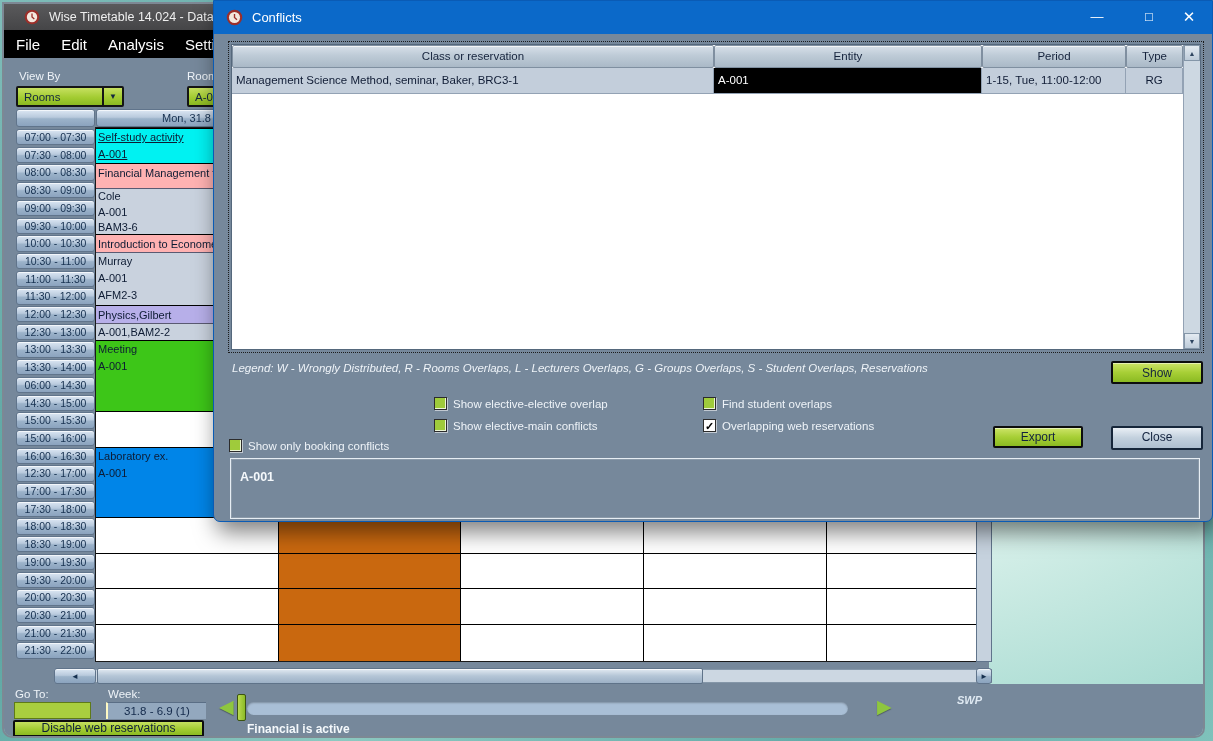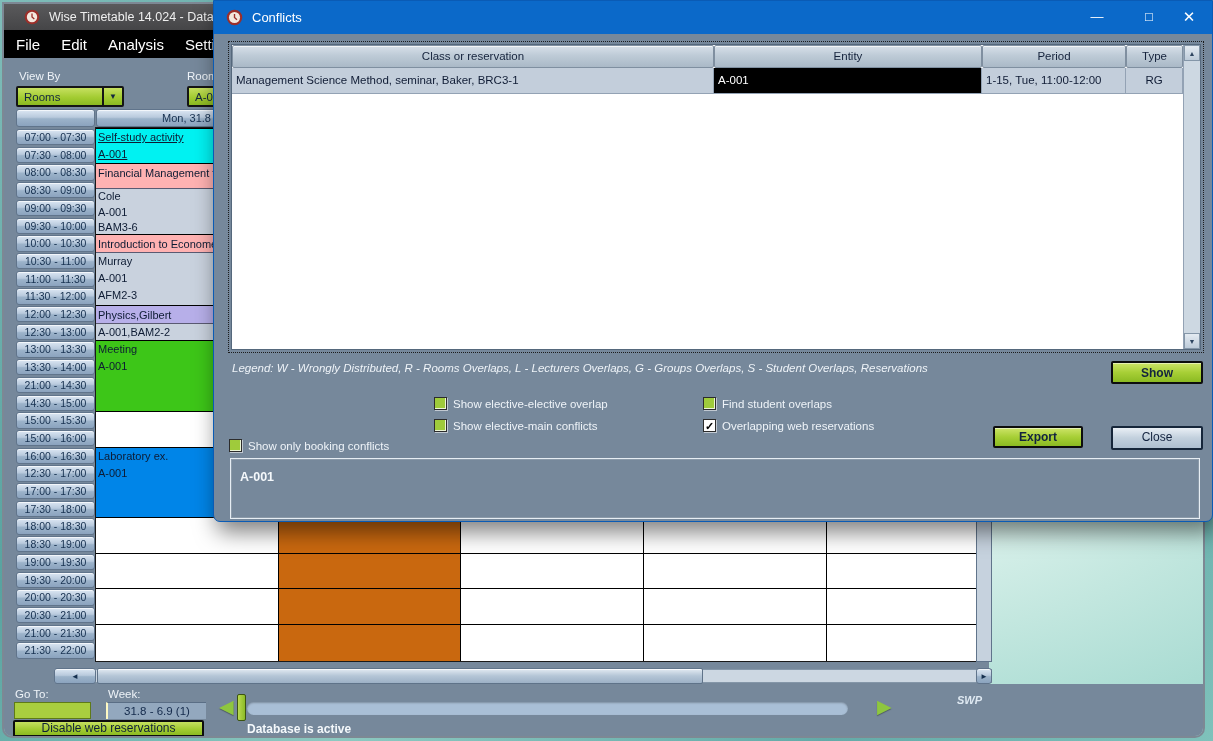--- a/index.html
+++ b/index.html
@@ -114,21 +114,21 @@
   .td.center { text-align:center; }
   .tbl-fill { flex:1; background:#fff; }
   .w0 { width:482px; } .w1 { width:268px; } .w2 { width:144px; } .w3 { flex:1; }
   .tbl-scroll { width:17px; display:flex; flex-direction:column; background:#cdd8e2; border-left:1px solid #93a2b4; }
   .sb-btn { height:16px; background:linear-gradient(#e4ebf2,#bdcbd9); border:1px solid #8496a8;
     font-size:7px; color:#2e4560; text-align:center; line-height:15px; }
   .sb-track { flex:1; }
 
   .legend { position:absolute; left:18px; top:361px; color:#eef3f8; font-size:11.5px; font-style:italic; }
   .gbtn { position:absolute; background:linear-gradient(#cde468,#a7cf36 50%,#8bba22);
-    border:2px solid #0d0d0d; border-radius:2px; color:#13233f; font-size:12px; font-weight:bold;
+    border:2px solid #0d0d0d; border-radius:2px; color:#13233f; font-size:12px; font-weight:normal;
     text-align:center; box-shadow:inset 0 1px 0 rgba(255,255,255,.5); }
   .show-btn { left:897px; top:360px; width:92px; height:23px; line-height:20px; }
   .export-btn { left:779px; top:425px; width:90px; height:22px; line-height:19px; }
   .graybtn { position:absolute; left:897px; top:425px; width:92px; height:24px;
     background:linear-gradient(#e9eff5,#c2d0dd 50%,#aebfd0); border:2px solid #16263a; border-radius:2px;
     color:#13233f; font-size:12px; text-align:center; line-height:19px; }
   .cb { position:absolute; display:flex; align-items:center; }
   .cbbox { width:13px; height:13px; background:#9fcb3b; border:1px solid #2c2c2c;
     box-shadow:inset -1px -1px 0 rgba(255,255,255,.8), 1px 1px 0 rgba(255,255,255,.55); }
   .cbbox.checked { background:#fff; color:#000; font-size:11px; font-weight:bold; line-height:12px; text-align:center; }
@@ -204,21 +204,21 @@
         <div class="btn3d time-btn" style="top: 195.8px;">09:00 - 09:30</div>
         <div class="btn3d time-btn" style="top: 213.5px;">09:30 - 10:00</div>
         <div class="btn3d time-btn" style="top: 231.2px;">10:00 - 10:30</div>
         <div class="btn3d time-btn" style="top: 248.9px;">10:30 - 11:00</div>
         <div class="btn3d time-btn" style="top: 266.6px;">11:00 - 11:30</div>
         <div class="btn3d time-btn" style="top: 284.3px;">11:30 - 12:00</div>
         <div class="btn3d time-btn" style="top: 302px;">12:00 - 12:30</div>
         <div class="btn3d time-btn" style="top: 319.7px;">12:30 - 13:00</div>
         <div class="btn3d time-btn" style="top: 337.4px;">13:00 - 13:30</div>
         <div class="btn3d time-btn" style="top: 355.1px;">13:30 - 14:00</div>
-        <div class="btn3d time-btn" style="top: 372.8px;">21:00 - 14:30</div>
+        <div class="btn3d time-btn" style="top: 372.8px;">06:00 - 14:30</div>
         <div class="btn3d time-btn" style="top: 390.5px;">14:30 - 15:00</div>
         <div class="btn3d time-btn" style="top: 408.2px;">15:00 - 15:30</div>
         <div class="btn3d time-btn" style="top: 425.9px;">15:00 - 16:00</div>
         <div class="btn3d time-btn" style="top: 443.6px;">16:00 - 16:30</div>
         <div class="btn3d time-btn" style="top: 461.3px;">12:30 - 17:00</div>
         <div class="btn3d time-btn" style="top: 479px;">17:00 - 17:30</div>
         <div class="btn3d time-btn" style="top: 496.7px;">17:30 - 18:00</div>
         <div class="btn3d time-btn" style="top: 514.4px;">18:00 - 18:30</div>
         <div class="btn3d time-btn" style="top: 532.1px;">18:30 - 19:00</div>
         <div class="btn3d time-btn" style="top: 549.8px;">19:00 - 19:30</div>
@@ -270,21 +270,21 @@
     <div class="bottom-bar">
       <span class="bb-lbl goto-lbl">Go To:</span>
       <div class="goto-box"></div>
       <span class="bb-lbl week-lbl">Week:</span>
       <div class="week-box">31.8 - 6.9  (1)</div>
       <div class="disable-btn">Disable web reservations</div>
       <span class="nav-arrow nav-prev">◀</span>
       <div class="slider-thumb"></div>
       <div class="slider-track"></div>
       <span class="nav-arrow nav-next">▶</span>
-      <span class="status-text">Database is active</span>
+      <span class="status-text">Financial is active</span>
       <span class="swp">SWP</span>
     </div>
   </div>
 
   <div class="dialog">
     <div class="dlg-title">
       <span class="dlg-icon">
         <svg viewBox="0 0 16 16" width="17" height="17">
             <circle cx="8" cy="8" r="7.3" fill="#9c2f2a"></circle>
             <circle cx="8" cy="8" r="5.2" fill="#f3e8de"></circle>

